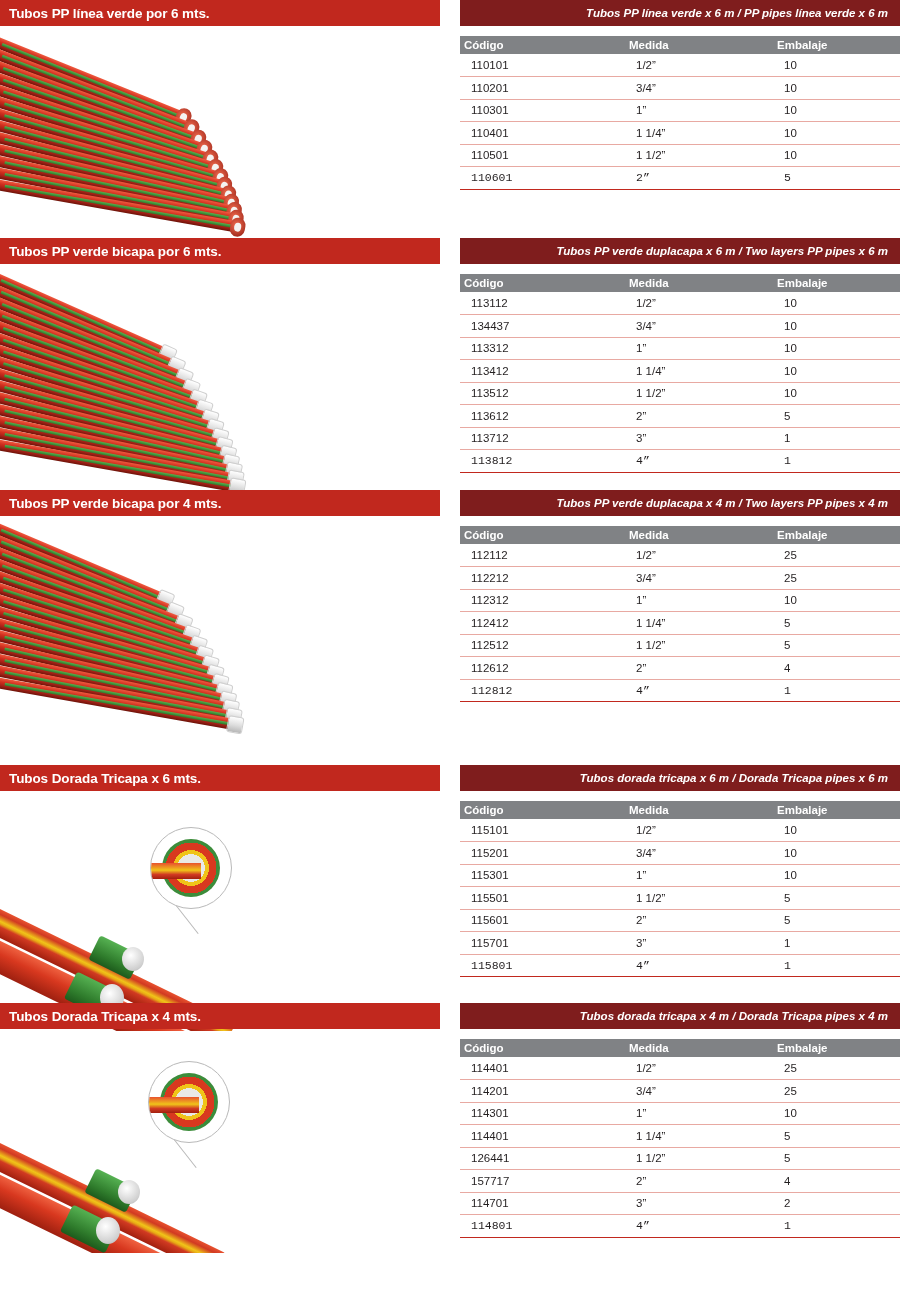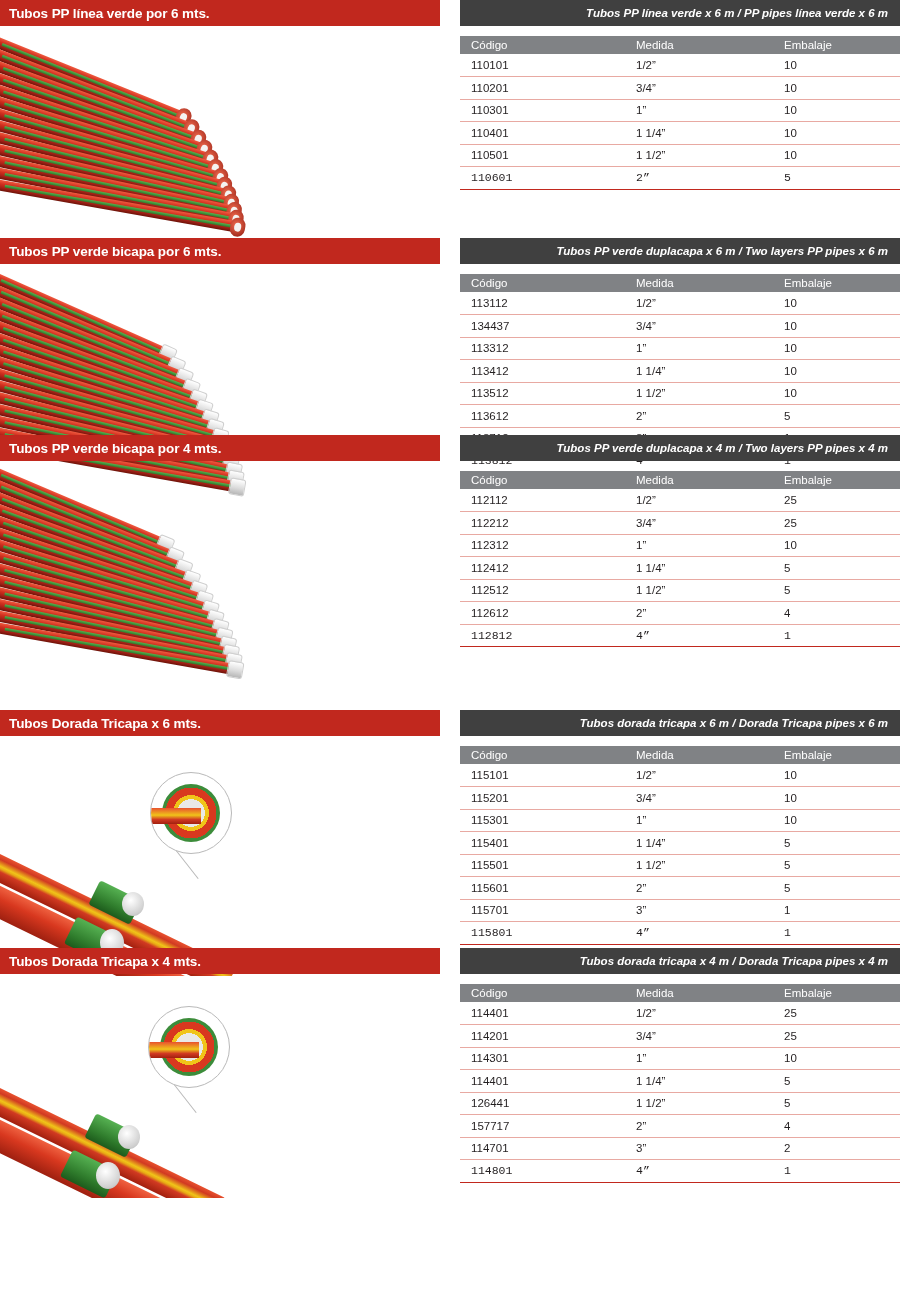--- a/index.html
+++ b/index.html
@@ -33,21 +33,21 @@
     color: #ffffff;
     font-size: 13.5px;
     font-weight: bold;
     display: flex;
     align-items: center;
     padding-left: 9px;
     letter-spacing: -0.1px;
   }
   .hdr-left.w-left { width: 440px; }
   .hdr-right {
-    background: #404040;
+    background: #7f1d1d;
     color: #ffffff;
     font-size: 11.5px;
     font-style: italic;
     font-weight: bold;
     display: flex;
     align-items: center;
     justify-content: flex-end;
     padding-right: 12px;
     flex: 1;
   }
@@ -77,23 +77,23 @@
 
   table.spec {
     border-collapse: collapse;
     width: 440px;
     table-layout: fixed;
   }
   table.spec th {
     background: #808285;
     color: #ffffff;
     font-size: 11.5px;
-    font-weight: normal;
+    font-weight: bold;
     text-align: left;
-    padding: 3px 0 3px 11px;
+    padding: 3px 0 3px 4px;
     height: 18px;
     border: none;
   }
   table.spec td {
     font-size: 11.5px;
     color: #231f20;
     padding: 3px 0 3px 11px;
     border-bottom: 1px solid #e8a9a2;
     height: 22.5px;
     vertical-align: middle;
@@ -324,21 +324,21 @@
               <td>110601</td>
               <td>2”</td>
               <td>5</td>
             </tr>
         </tbody>
       </table>
     </div>
   </div>
 </div>
 
-<div class="section" style="height:197px;">
+<div class="section" style="height:252px;">
   <div class="hdr-row">
     <div class="hdr-left w-left">Tubos PP verde bicapa por 6 mts.</div>
     <div class="hdr-gap"></div>
     <div class="hdr-right">Tubos PP verde duplacapa x 6 m / Two layers PP pipes x 6 m</div>
   </div>
   <div class="body-row">
     <div class="img-cell" style="height:244px;">
       <div class="bundle">
         <div class="bar" style="top:6px;  width:200px; transform:rotate(24deg);">
             <span class="g"></span>
@@ -633,25 +633,20 @@
             </tr>
           <tr>
               <td>115201</td>
               <td>3/4”</td>
               <td>10</td>
             </tr>
           <tr>
               <td>115301</td>
               <td>1”</td>
               <td>10</td>
-            </tr>
-          <tr>
-              <td>115401</td>
-              <td>1 1/4”</td>
-              <td>5</td>
             </tr>
           <tr>
               <td>115501</td>
               <td>1 1/2”</td>
               <td>5</td>
             </tr>
           <tr>
               <td>115601</td>
               <td>2”</td>
               <td>5</td>

